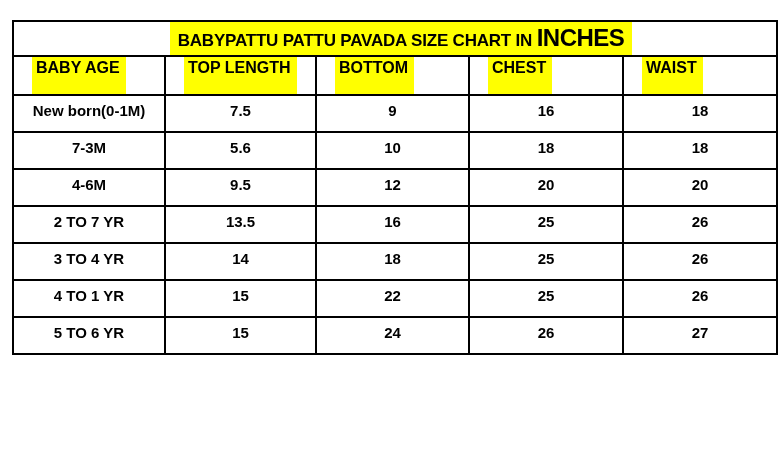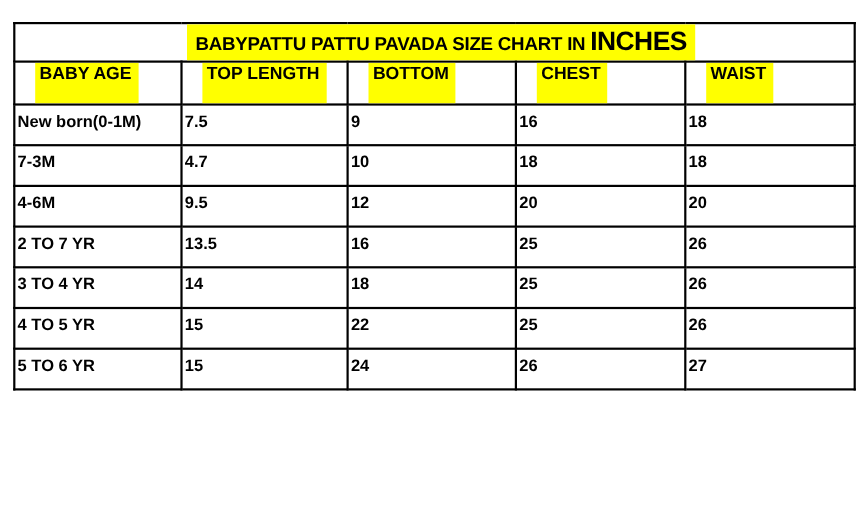--- a/index.html
+++ b/index.html
@@ -68,21 +68,21 @@
     vertical-align: middle;
     padding: 0 0 0 6px;
     font-size: 16px;
   }
   .head-cell .hl {
     padding: 2px 6px 17px 4px;
   }
   
   td.cell {
     height: 29px;
-    text-align: left;
+    text-align: center;
     vertical-align: top;
     padding: 6px 2px 0 2px;
     font-size: 15px;
   }
 </style>
 </head>
 <body>
 
 <div class="canvas">
   <table class="size-table">
@@ -111,21 +111,21 @@
   <tr>
     <td class="cell">New born(0-1M)</td>
     <td class="cell">7.5</td>
     <td class="cell">9</td>
     <td class="cell">16</td>
     <td class="cell">18</td>
   </tr>
 
   <tr>
     <td class="cell">7-3M</td>
-    <td class="cell">4.7</td>
+    <td class="cell">5.6</td>
     <td class="cell">10</td>
     <td class="cell">18</td>
     <td class="cell">18</td>
   </tr>
 
   <tr>
     <td class="cell">4-6M</td>
     <td class="cell">9.5</td>
     <td class="cell">12</td>
     <td class="cell">20</td>
@@ -145,21 +145,21 @@
 
   <tr>
     <td class="cell">3 TO 4 YR</td>
     <td class="cell">14</td>
     <td class="cell">18</td>
     <td class="cell">25</td>
     <td class="cell">26</td>
   </tr>
 
   <tr>
-    <td class="cell">4 TO 5 YR</td>
+    <td class="cell">4 TO 1 YR</td>
     <td class="cell">15</td>
     <td class="cell">22</td>
     <td class="cell">25</td>
     <td class="cell">26</td>
   </tr>
 
   <tr>
     <td class="cell">5 TO 6 YR</td>
     <td class="cell">15</td>
     <td class="cell">24</td>

